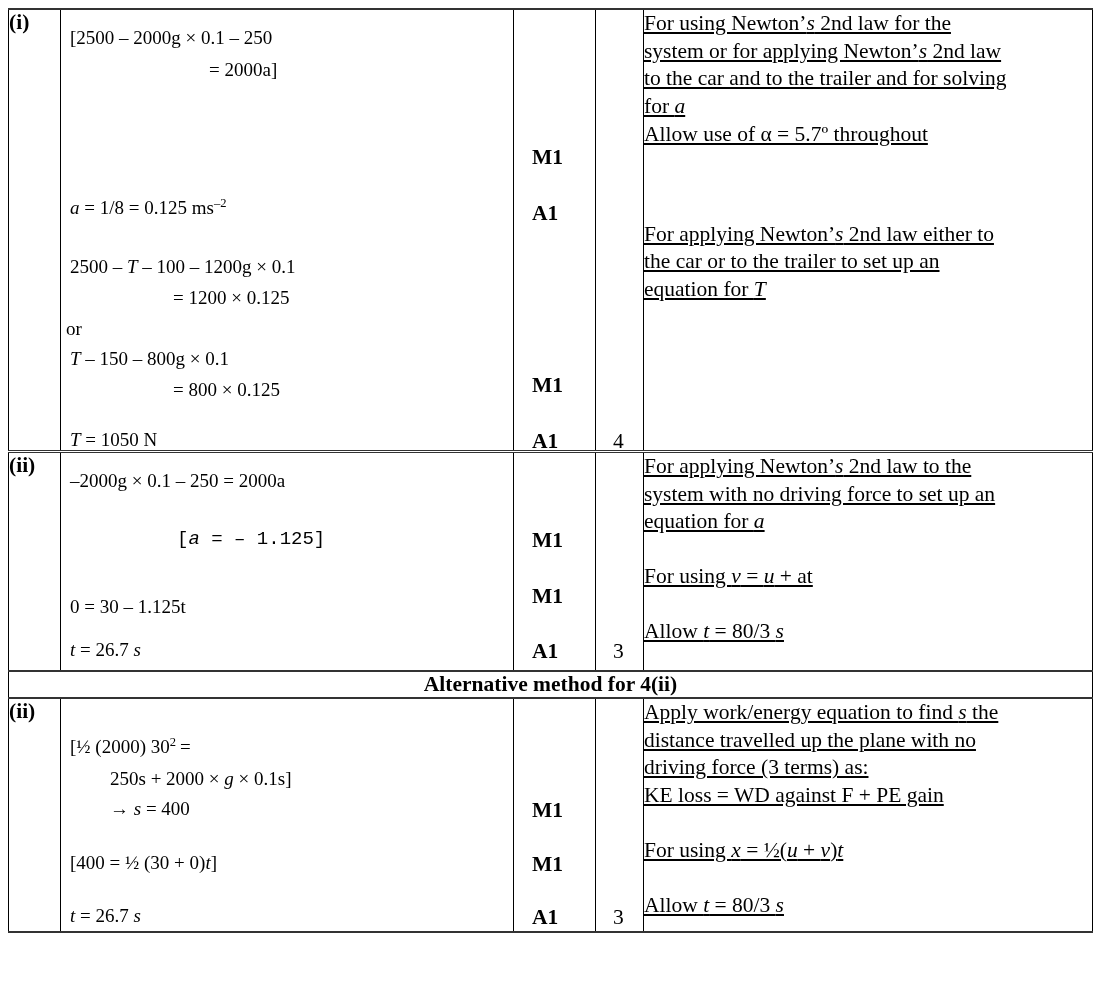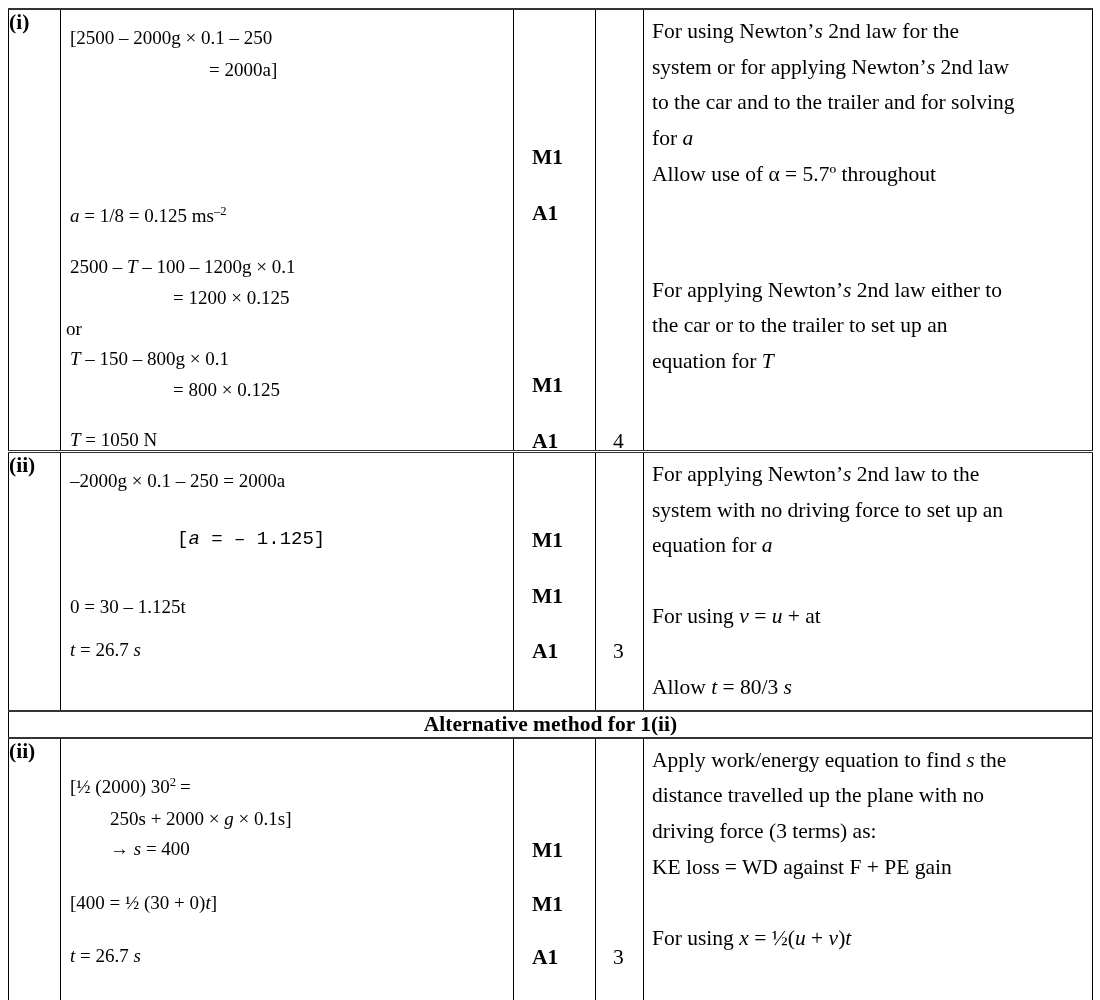--- a/index.html
+++ b/index.html
@@ -91,21 +91,22 @@
     white-space: nowrap;
   }
 
   
   .notes {
     padding: 6px 6px 4px 8px;
     font-size: 21.5px;
     line-height: 1.29;
   }
   .notes p {
-    margin: 8px;
+    margin: 0;
+    text-decoration: underline;
   }
   .notes .gap {
     height: 26px;
   }
 
   
   i.v { font-style: italic; }
 
   .sup {
     font-size: 0.66em;
@@ -151,21 +152,21 @@
     <tbody>
 
       <tr>
         <td class="part page-top thick-bottom">
           <span>(i)</span>
         </td>
 
         <td class="work cell page-top thick-bottom h-row1">
           <span class="ln" style="left:9px;  top:16px;">[2500 – 2000g × 0.1 – 250</span>
           <span class="ln" style="left:148px;top:48px;font-family:Liberation Serif, serif;">= 2000a]</span>
-          <span class="ln" style="left:9px;  top:186px;margin-top:8px;"><span><i class="v">a</i> = 1/8 = 0.125 ms</span><span class="sup">–2</span></span>
+          <span class="ln" style="left:9px;  top:186px;"><span><i class="v">a</i> = 1/8 = 0.125 ms</span><span class="sup">–2</span></span>
           <span class="ln" style="left:9px;  top:245px;">2500 – <i class="v">T</i> – 100 – 1200g × 0.1</span>
           <span class="ln" style="left:112px;top:276px;">= 1200 × 0.125</span>
           <span class="ln" style="left:5px;  top:307px;">or</span>
           <span class="ln" style="left:9px;  top:337px;"><i class="v">T</i> – 150 – 800g × 0.1</span>
           <span class="ln" style="left:112px;top:368px;">= 800 × 0.125</span>
           <span class="ln" style="left:9px;  top:418px;"><i class="v">T</i> = 1050 N</span>
         </td>
 
         <td class="mark cell page-top thick-bottom">
           <span class="mk" style="top:134px;">M1</span>
@@ -219,21 +220,21 @@
           <p>equation for <i class="v">a</i></p>
           <div class="gap" style="height:27px;"></div>
           <p>For using <i class="v">v</i> = <i class="v">u</i> + at</p>
           <div class="gap" style="height:27px;"></div>
           <p>Allow <i class="v">t</i> = 80/3 <i class="v">s</i></p>
         </td>
       </tr>
 
       <tr>
         <td class="alt-banner" colspan="5">
-          <span>Alternative method for 1(ii)</span>
+          <span>Alternative method for 4(ii)</span>
         </td>
       </tr>
 
       <tr>
         <td class="part page-bottom">
           <span>(ii)</span>
         </td>
 
         <td class="work cell page-bottom h-row3">
           <span class="ln" style="left:9px;  top:36px;"><span>[½ (2000) 30</span><span class="sup">2</span><span style="padding-left:4px;">=</span></span>

